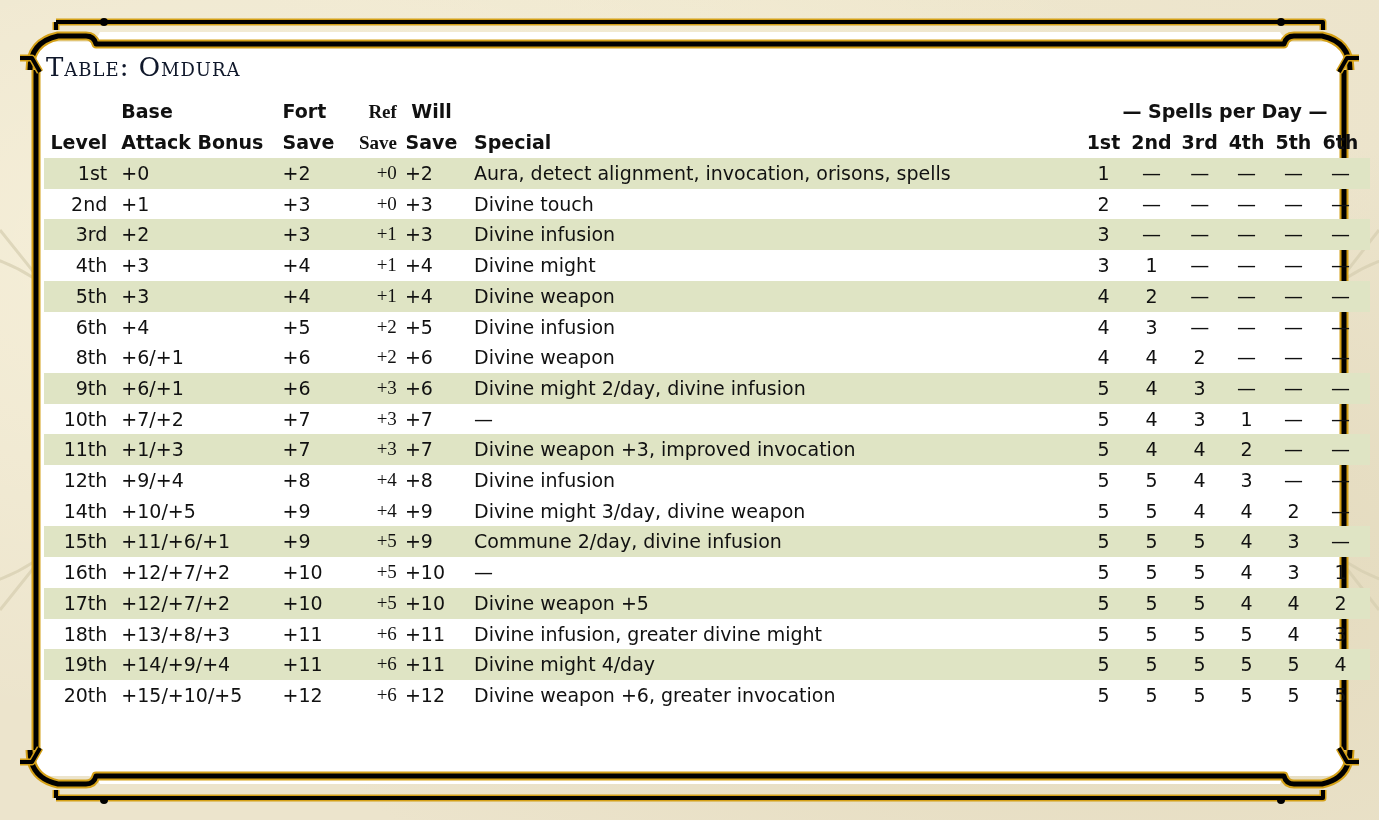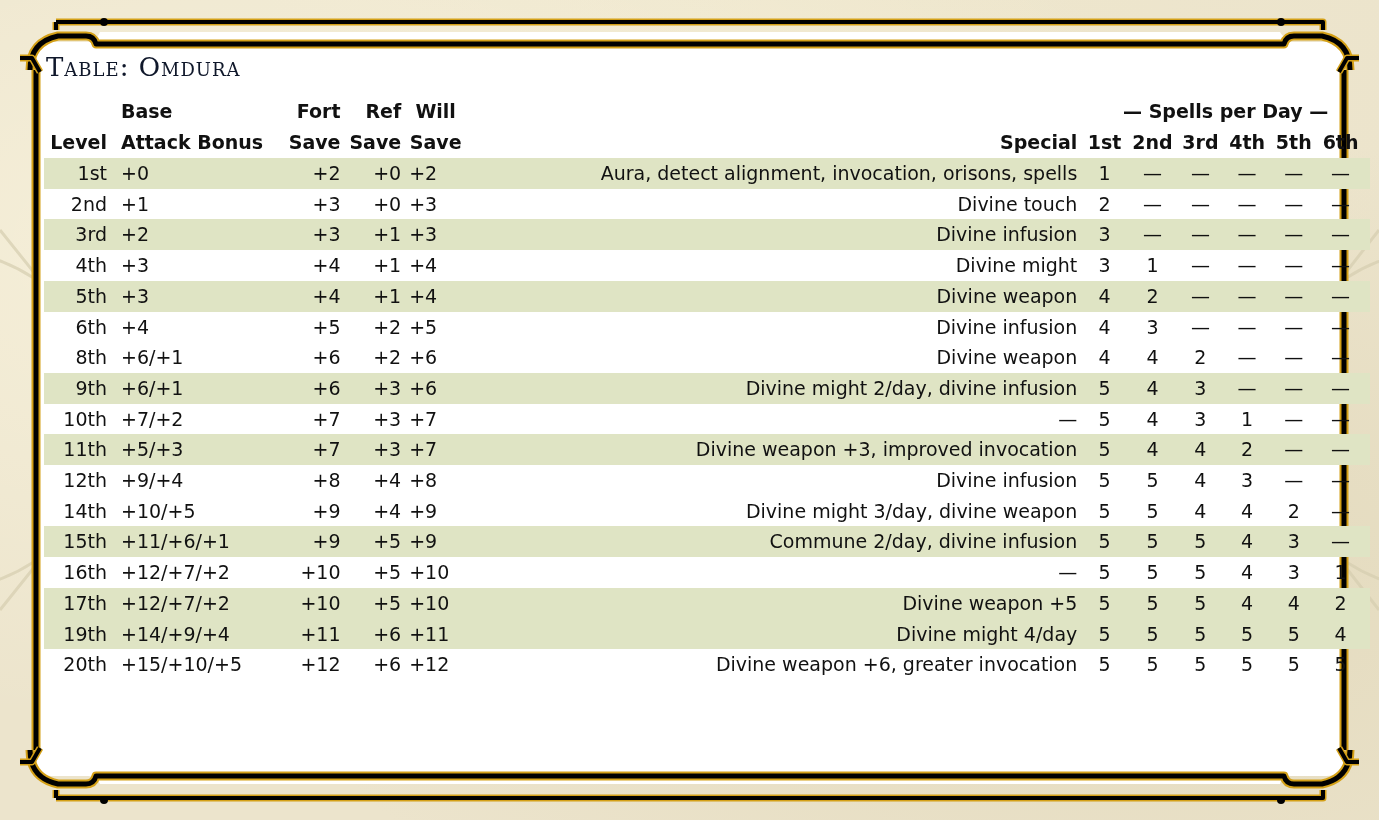--- a/index.html
+++ b/index.html
@@ -24,24 +24,24 @@
   }
   table {
     position: absolute; left: 8px; top: 44px; width: 1326px;
     border-collapse: collapse; font-size: 19px; color: #111;
   }
   thead th { font-weight: bold; padding: 0 4px; line-height: 31px; vertical-align: bottom; white-space: nowrap; }
   tbody td { padding: 0 4px; height: 30.7px; line-height: 30.7px; white-space: nowrap; }
   tbody tr.odd td { background: #dfe4c4; }
   .c-level { text-align: right; width: 58px; }
   .c-bab { text-align: left; width: 150px; padding-left: 10px !important; }
-  .c-fort { text-align: right; width: 58px; margin-left: 18px; }
-  .c-ref { text-align: right; width: 46px; }
+  .c-fort { text-align: left; width: 58px; margin-left: 18px; }
+  .c-ref { text-align: right; width: 46px; font-family: Liberation Serif, serif; }
   .c-will { width: 52px; }
-  .c-special { text-align: right; width: 590px; padding-left: 12px !important; }
+  .c-special { text-align: left; width: 590px; padding-left: 12px !important; }
   .c-sp { text-align: center; width: 38px; }
   .sp-group { text-align: center; }
   .last-col-cell { padding-right: 10px !important; }
 </style>
 </head>
 <body>
 
 <svg class="frame-svg" width="1379" height="820" viewBox="0 0 1379 820">
 
   <g stroke="#d6ceb0" stroke-width="3" fill="none" opacity="0.7">
@@ -229,21 +229,21 @@
           <td class="c-special">—</td>
           <td class="c-sp">5</td>
           <td class="c-sp">4</td>
           <td class="c-sp">3</td>
           <td class="c-sp">1</td>
           <td class="c-sp">—</td>
           <td class="c-sp last-col-cell">—</td>
         </tr>
         <tr class="odd">
           <td class="c-level">11th</td>
-          <td class="c-bab">+5/+3</td>
+          <td class="c-bab">+1/+3</td>
           <td class="c-fort">+7</td>
           <td class="c-ref">+3</td>
           <td class="c-will">+7</td>
           <td class="c-special">Divine weapon +3, improved invocation</td>
           <td class="c-sp">5</td>
           <td class="c-sp">4</td>
           <td class="c-sp">4</td>
           <td class="c-sp">2</td>
           <td class="c-sp">—</td>
           <td class="c-sp last-col-cell">—</td>
@@ -311,20 +311,34 @@
           <td class="c-ref">+5</td>
           <td class="c-will">+10</td>
           <td class="c-special">Divine weapon +5</td>
           <td class="c-sp">5</td>
           <td class="c-sp">5</td>
           <td class="c-sp">5</td>
           <td class="c-sp">4</td>
           <td class="c-sp">4</td>
           <td class="c-sp last-col-cell">2</td>
         </tr>
+        <tr class="even">
+          <td class="c-level">18th</td>
+          <td class="c-bab">+13/+8/+3</td>
+          <td class="c-fort">+11</td>
+          <td class="c-ref">+6</td>
+          <td class="c-will">+11</td>
+          <td class="c-special">Divine infusion, greater divine might</td>
+          <td class="c-sp">5</td>
+          <td class="c-sp">5</td>
+          <td class="c-sp">5</td>
+          <td class="c-sp">5</td>
+          <td class="c-sp">4</td>
+          <td class="c-sp last-col-cell">3</td>
+        </tr>
         <tr class="odd">
           <td class="c-level">19th</td>
           <td class="c-bab">+14/+9/+4</td>
           <td class="c-fort">+11</td>
           <td class="c-ref">+6</td>
           <td class="c-will">+11</td>
           <td class="c-special">Divine might 4/day</td>
           <td class="c-sp">5</td>
           <td class="c-sp">5</td>
           <td class="c-sp">5</td>

